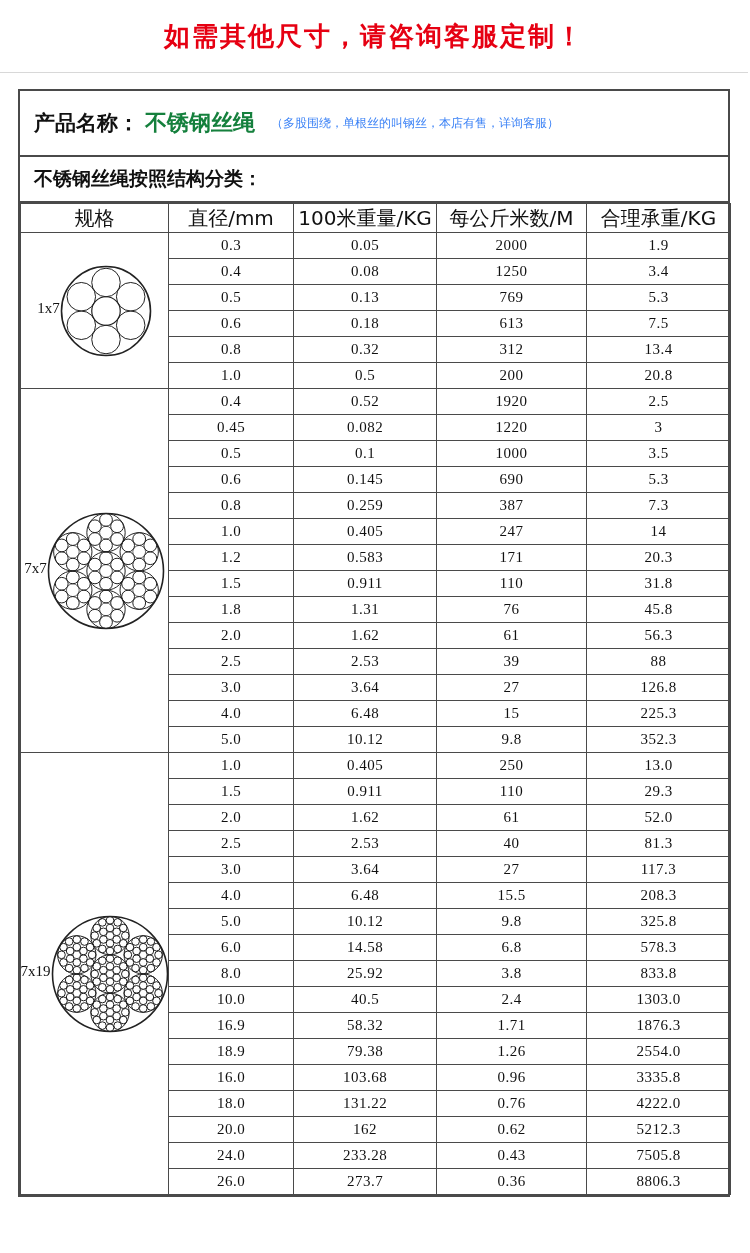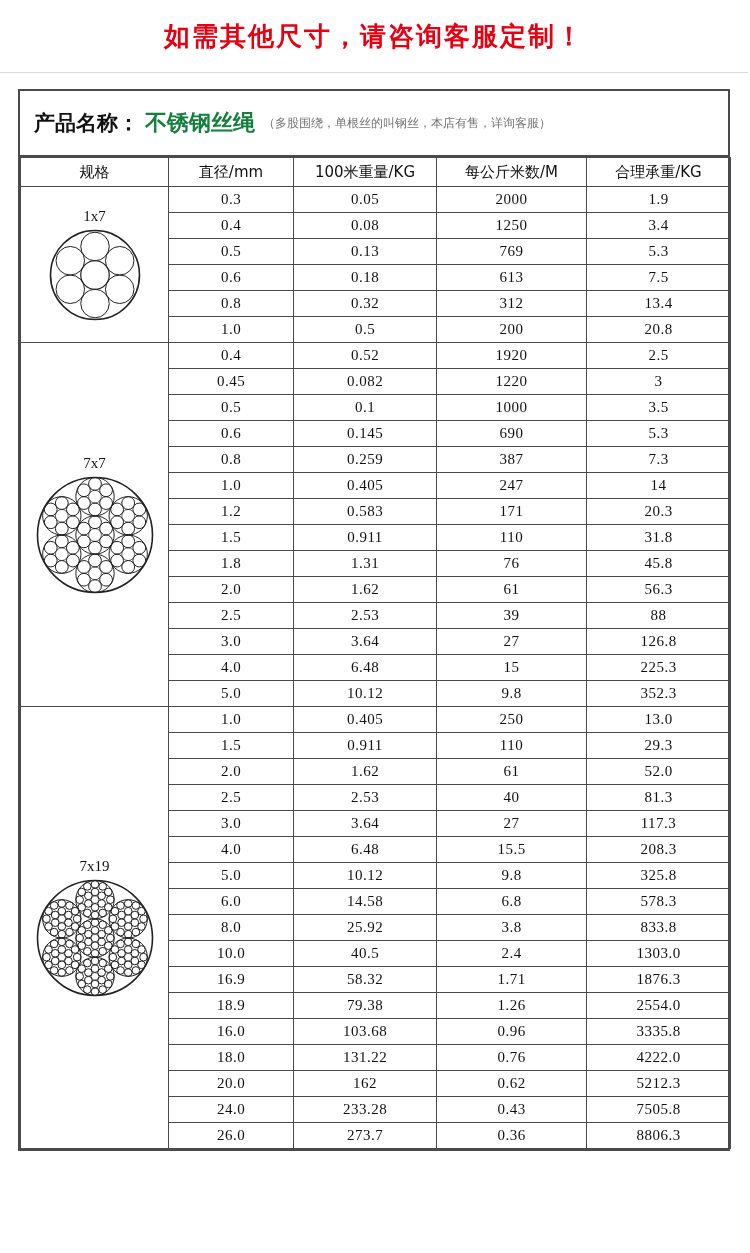--- a/index.html
+++ b/index.html
@@ -58,22 +58,22 @@
   .title-value {
     font-size: 22px;
     font-weight: bold;
     color: #15803d;
     margin-left: 6px;
     font-family: "DejaVu Sans", "Liberation Sans", sans-serif;
     white-space: nowrap;
   }
   .title-note {
     font-size: 12px;
-    color: #737373;
-    margin-left: 8px;
+    color: #3b82f6;
+    margin-left: 16px;
     font-family: "DejaVu Sans", "Liberation Sans", sans-serif;
     white-space: nowrap;
   }
   .subtitle-row {
     padding: 9px 14px;
     border-bottom: 2px solid #4a4a4a;
     font-size: 19px;
     font-weight: bold;
     font-family: "DejaVu Sans", "Liberation Sans", sans-serif;
   }
@@ -86,37 +86,37 @@
     border: 1px solid #4a4a4a;
     text-align: center;
     font-size: 15px;
     font-family: "Liberation Serif", "DejaVu Serif", serif;
     padding: 0;
     height: 25px;
     vertical-align: middle;
   }
   table.spec th {
     font-weight: normal;
-    font-size: 15px;
+    font-size: 20px;
     height: 28px;
     font-family: "DejaVu Sans", "Liberation Sans", sans-serif;
   }
   th.c0 { font-family: "DejaVu Sans", "Liberation Sans", sans-serif; }
   col.c0 { width: 148px; }
   col.c1 { width: 125px; }
   col.c2 { width: 143px; }
   col.c3 { width: 150px; }
   col.c4 { width: 144px; }
   td.group {
     vertical-align: middle;
     padding: 4px 0;
   }
   .group-inner {
     display: flex;
-    flex-direction: column;
+    flex-direction: row;
     align-items: center;
     justify-content: center;
   }
   .group-label {
     font-size: 15px;
     margin-bottom: 4px;
     font-family: "Liberation Serif", "DejaVu Serif", serif;
   }
   .diagram { display: block; }
   .num { letter-spacing: 0.5px; }
@@ -131,20 +131,21 @@
   </div>
 
   <div class="sheet">
 
     <div class="title-row">
       <span class="title-label">产品名称：</span>
       <span class="title-value">不锈钢丝绳</span>
       <span class="title-note">（多股围绕，单根丝的叫钢丝，本店有售，详询客服）</span>
     </div>
 
+    <div class="subtitle-row">不锈钢丝绳按照结构分类：</div>
 
     <table class="spec">
       <colgroup>
         <col class="c0">
           <col class="c1">
           <col class="c2">
           <col class="c3">
           <col class="c4">
       </colgroup>
       <thead>

